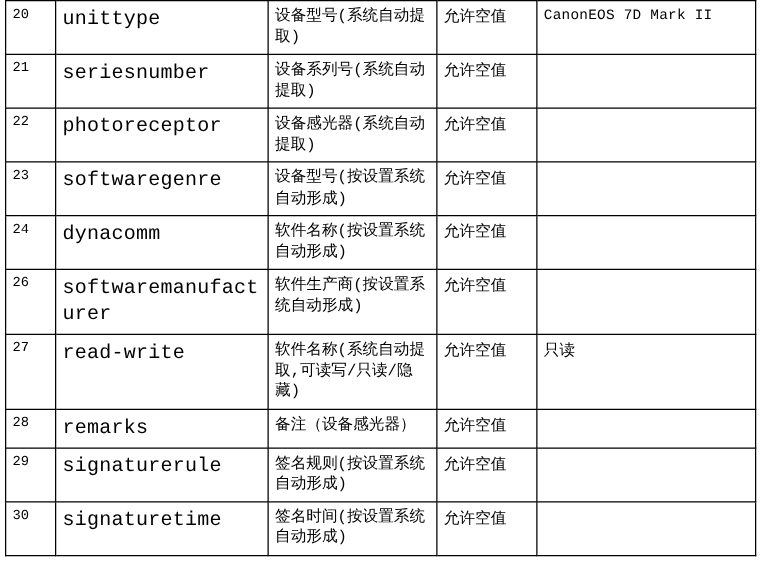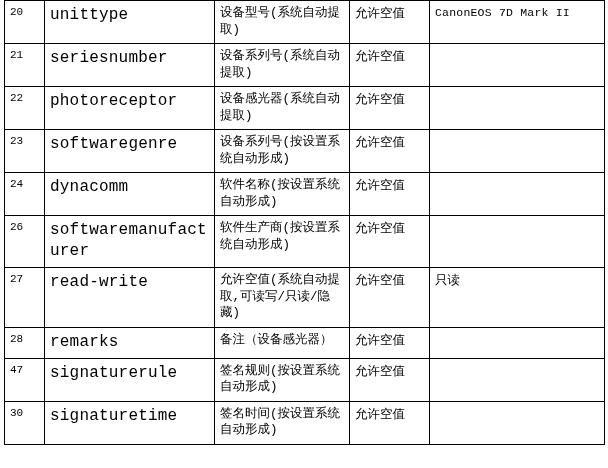--- a/index.html
+++ b/index.html
@@ -102,54 +102,54 @@
       <tr>
         <td class="num">22</td>
         <td class="name">photoreceptor</td>
         <td class="desc">设备感光器(系统自动提取)</td>
         <td class="nullv">允许空值</td>
         <td class="example"></td>
       </tr>
       <tr>
         <td class="num">23</td>
         <td class="name">softwaregenre</td>
-        <td class="desc">设备系列号(按设置系统自动形成)</td>
+        <td class="desc">设备型号(按设置系统自动形成)</td>
         <td class="nullv">允许空值</td>
         <td class="example"></td>
       </tr>
       <tr>
         <td class="num">24</td>
         <td class="name">dynacomm</td>
         <td class="desc">软件名称(按设置系统自动形成)</td>
         <td class="nullv">允许空值</td>
         <td class="example"></td>
       </tr>
       <tr>
         <td class="num">26</td>
         <td class="name">softwaremanufacturer</td>
         <td class="desc">软件生产商(按设置系统自动形成)</td>
         <td class="nullv">允许空值</td>
         <td class="example"></td>
       </tr>
       <tr>
         <td class="num">27</td>
         <td class="name">read-write</td>
-        <td class="desc">允许空值(系统自动提取,可读写/只读/隐藏)</td>
+        <td class="desc">软件名称(系统自动提取,可读写/只读/隐藏)</td>
         <td class="nullv">允许空值</td>
         <td class="example cjk">只读</td>
       </tr>
       <tr>
         <td class="num">28</td>
         <td class="name">remarks</td>
         <td class="desc">备注（设备感光器）</td>
         <td class="nullv">允许空值</td>
         <td class="example"></td>
       </tr>
       <tr>
-        <td class="num">47</td>
+        <td class="num">29</td>
         <td class="name">signaturerule</td>
         <td class="desc">签名规则(按设置系统自动形成)</td>
         <td class="nullv">允许空值</td>
         <td class="example"></td>
       </tr>
       <tr>
         <td class="num">30</td>
         <td class="name">signaturetime</td>
         <td class="desc">签名时间(按设置系统自动形成)</td>
         <td class="nullv">允许空值</td>

